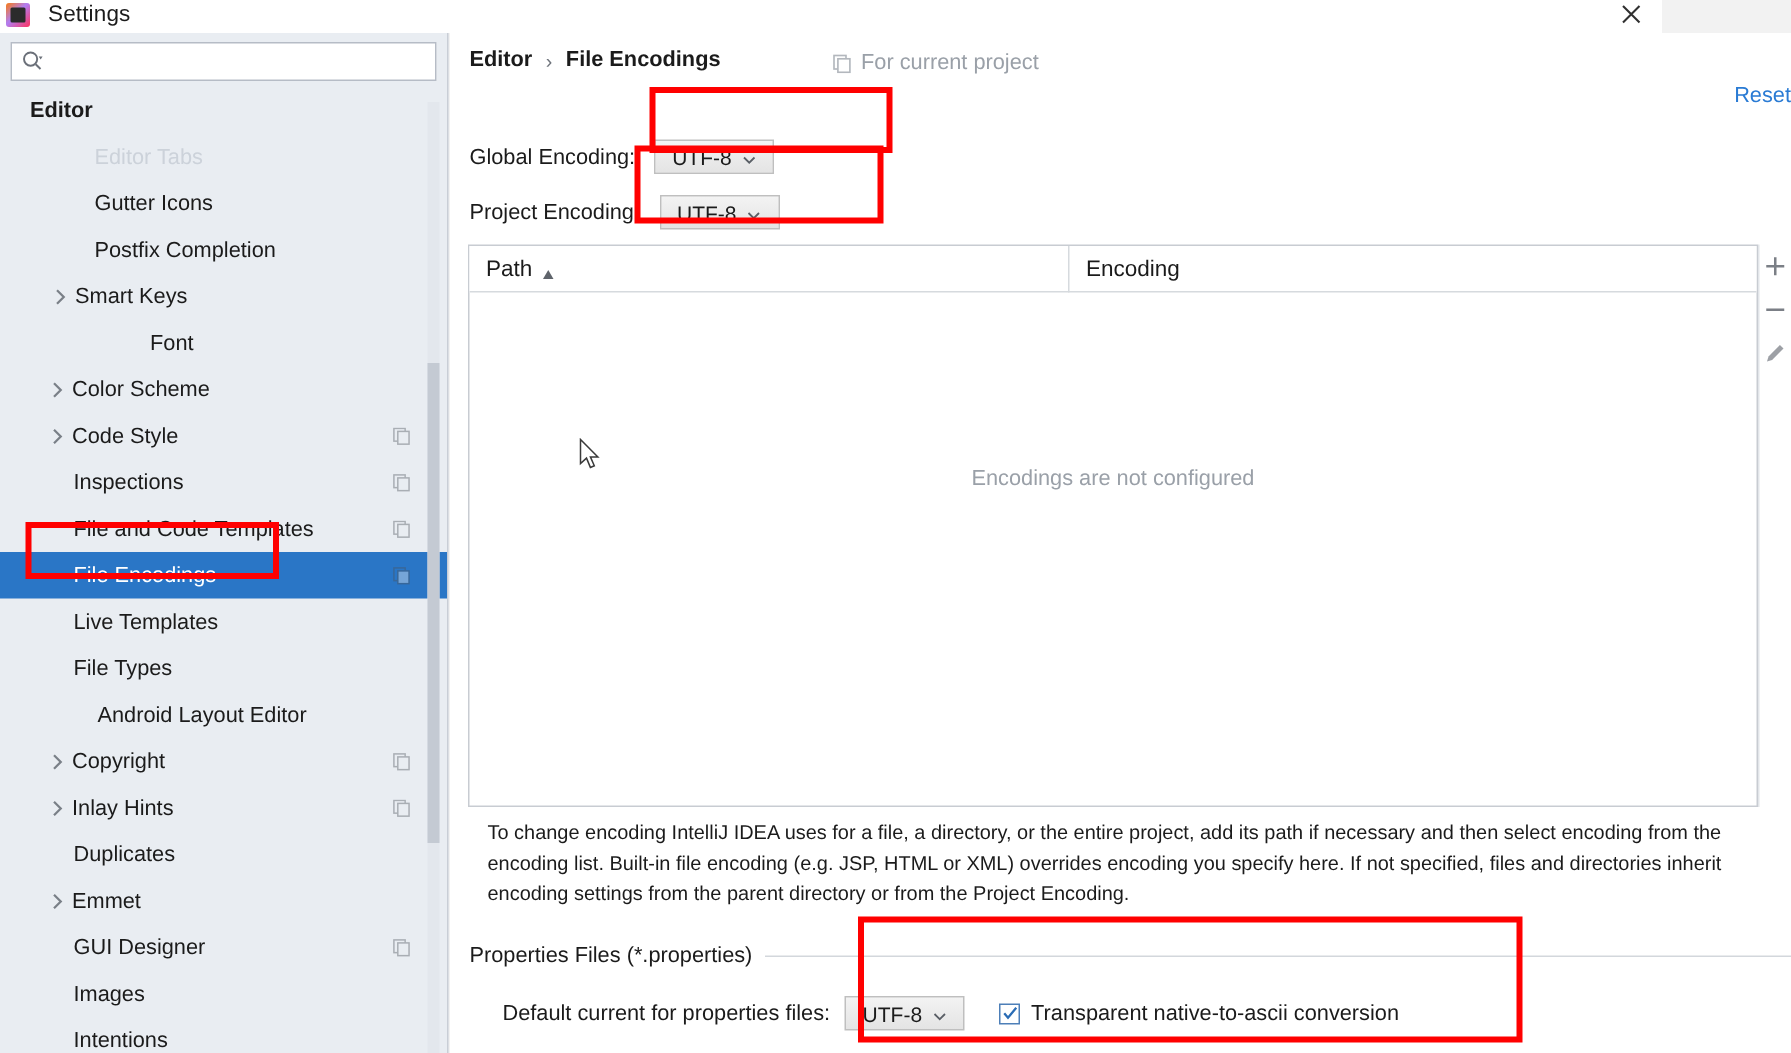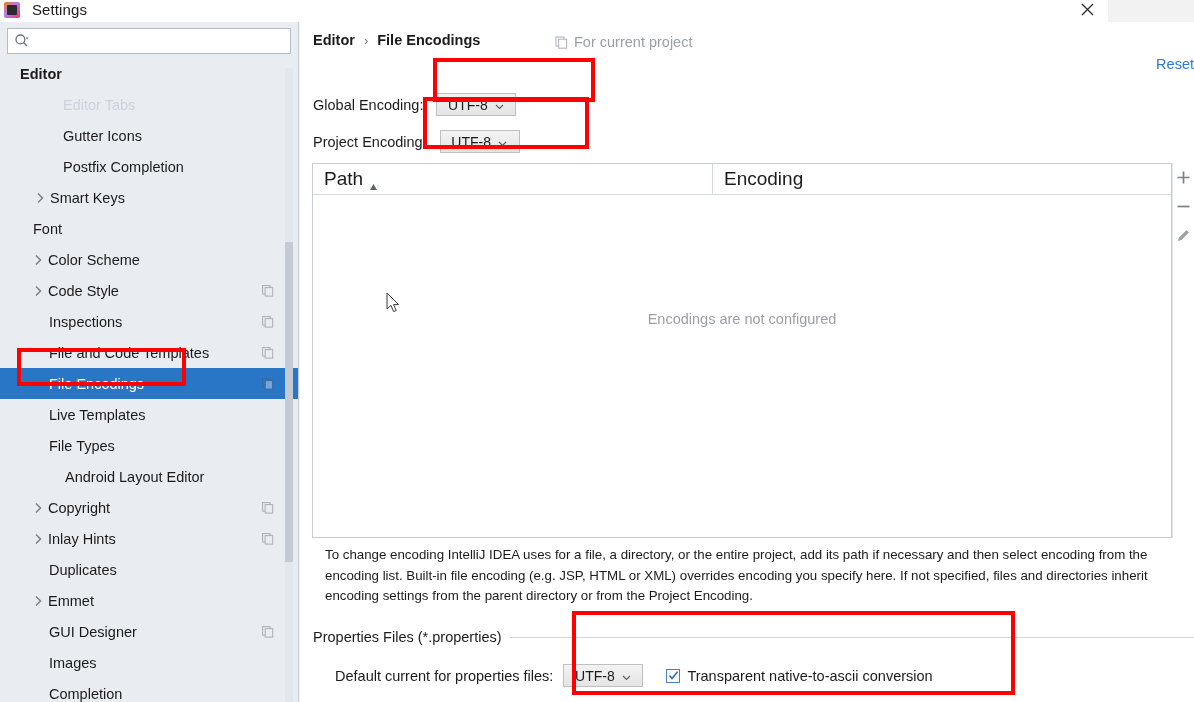--- a/index.html
+++ b/index.html
@@ -135,21 +135,21 @@
   
   .table-box {
     position: absolute; left: 12px; top: 141px; right: 22px; height: 375px;
     border: 1px solid #c8ccd2; background: #ffffff;
   }
   .table-header {
     display: flex; height: 31px; border-bottom: 1px solid #d6dade;
     align-items: center; background: #ffffff;
   }
   .th {
-    font-size: 19px; color: #1b1b1b; padding-left: 11px;
+    font-size: 15px; color: #1b1b1b; padding-left: 11px;
     display: flex; align-items: center; gap: 6px; height: 31px;
   }
   .th.path { width: 400px; border-right: 1px solid #d6dade; }
   .sort-arrow { width: 9px; height: 9px; color: #5f646b; }
   .table-empty {
     position: absolute; left: 0; right: 0; top: 31px; bottom: 0;
     display: flex; align-items: flex-start; justify-content: center;
     padding-top: 116px;
     color: #9aa0a8; font-size: 14.5px;
   }
@@ -249,21 +249,21 @@
             <span class="tree-label">Postfix Completion</span>
           </div>
           <div class="tree-row child-arrow">
             <span class="chev">
               <svg viewBox="0 0 16 16" fill="none" stroke="currentColor" stroke-width="1.5">
                 <path d="M6 3.5 L10.5 8 L6 12.5"></path>
               </svg>
             </span>
             <span class="tree-label">Smart Keys</span>
           </div>
-          <div class="tree-row" style="padding-left: 33px;">
+          <div class="tree-row" style="padding-left: 71px; margin-left: 29px;">
             <span class="tree-label">Font</span>
           </div>
           <div class="tree-row" style="padding-left: 30px;">
             <span class="chev">
               <svg viewBox="0 0 16 16" fill="none" stroke="currentColor" stroke-width="1.5">
                 <path d="M6 3.5 L10.5 8 L6 12.5"></path>
               </svg>
             </span>
             <span class="tree-label">Color Scheme</span>
           </div>
@@ -362,21 +362,21 @@
               <svg viewBox="0 0 12 12" fill="none" stroke="#4b5159" stroke-width="1">
                 <rect x="0.6" y="0.6" width="7.5" height="8.5"></rect>
                 <rect x="3.2" y="2.6" width="7.5" height="8.5" fill="#e9edf2"></rect>
               </svg>
             </span>
           </div>
           <div class="tree-row" style="padding-left: 49px; text-align: center;">
             <span class="tree-label">Images</span>
           </div>
           <div class="tree-row" style="padding-left: 49px;">
-            <span class="tree-label">Completion</span>
+            <span class="tree-label">Intentions</span>
           </div>
         </div>
       <div class="tree-scroll-track"></div>
       <div class="tree-scrollbar"></div>
     </div>
   </div>
 
   <div class="content">
 
     <div class="breadcrumb-row">

